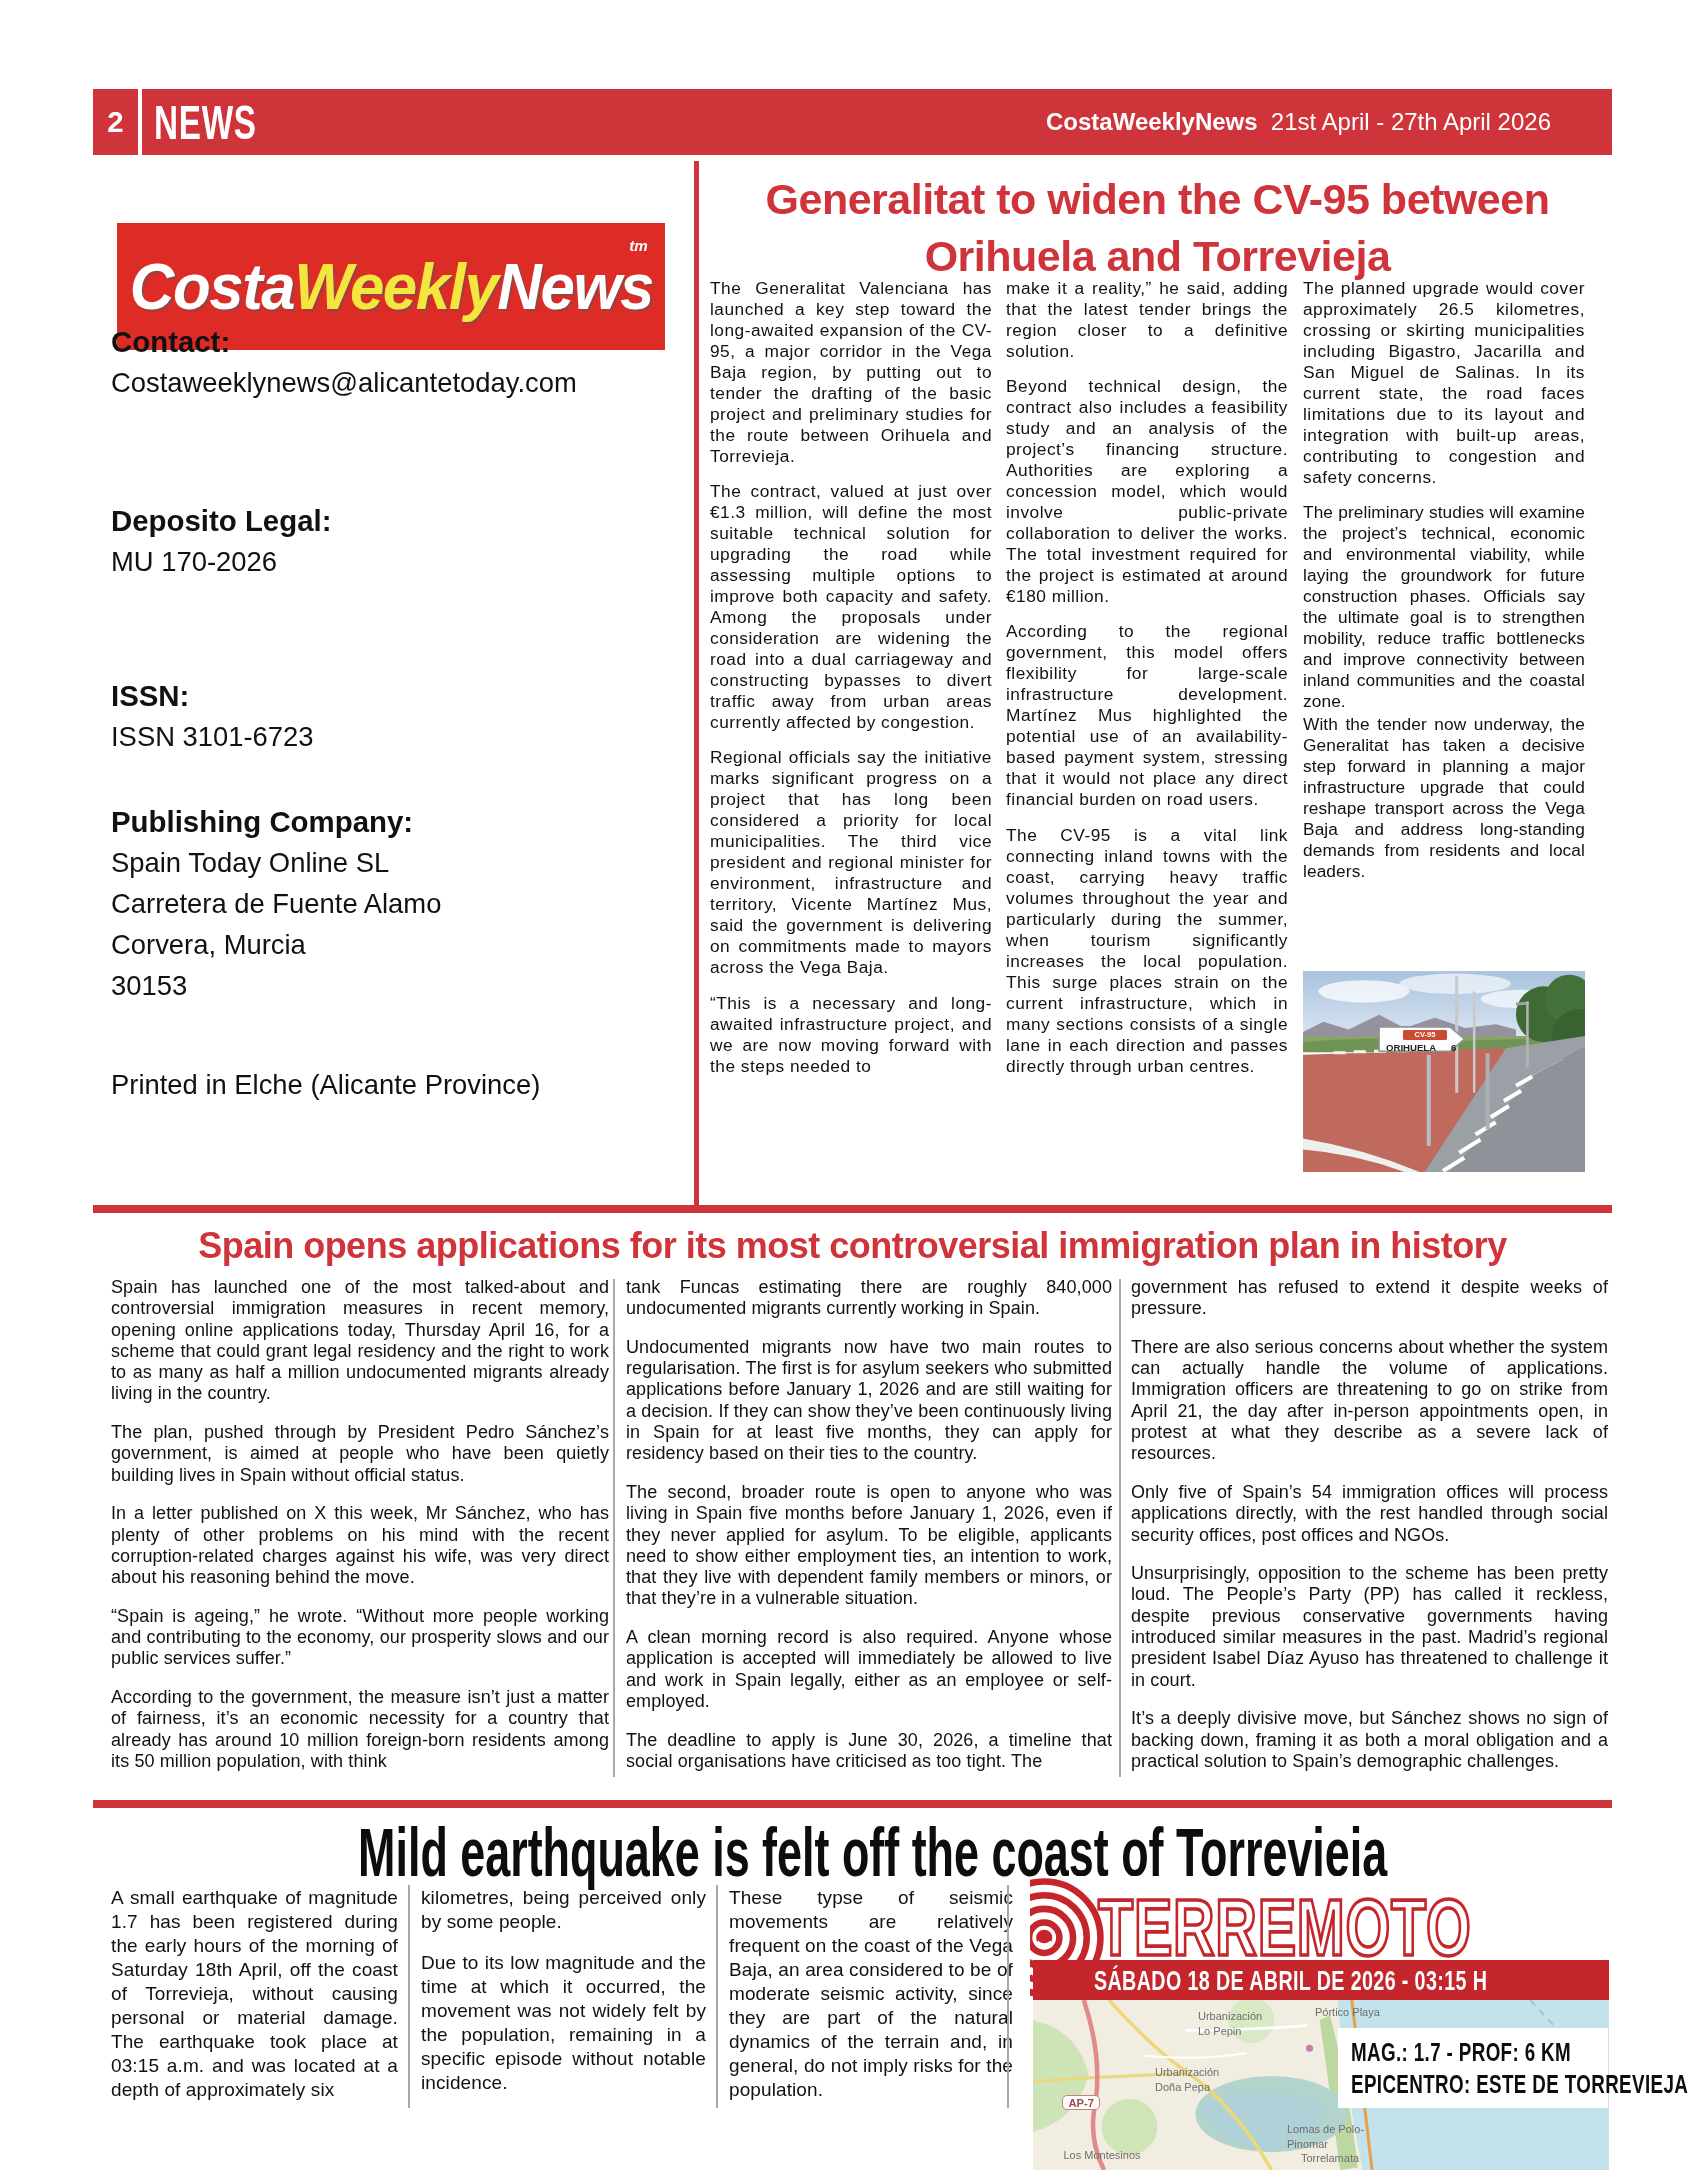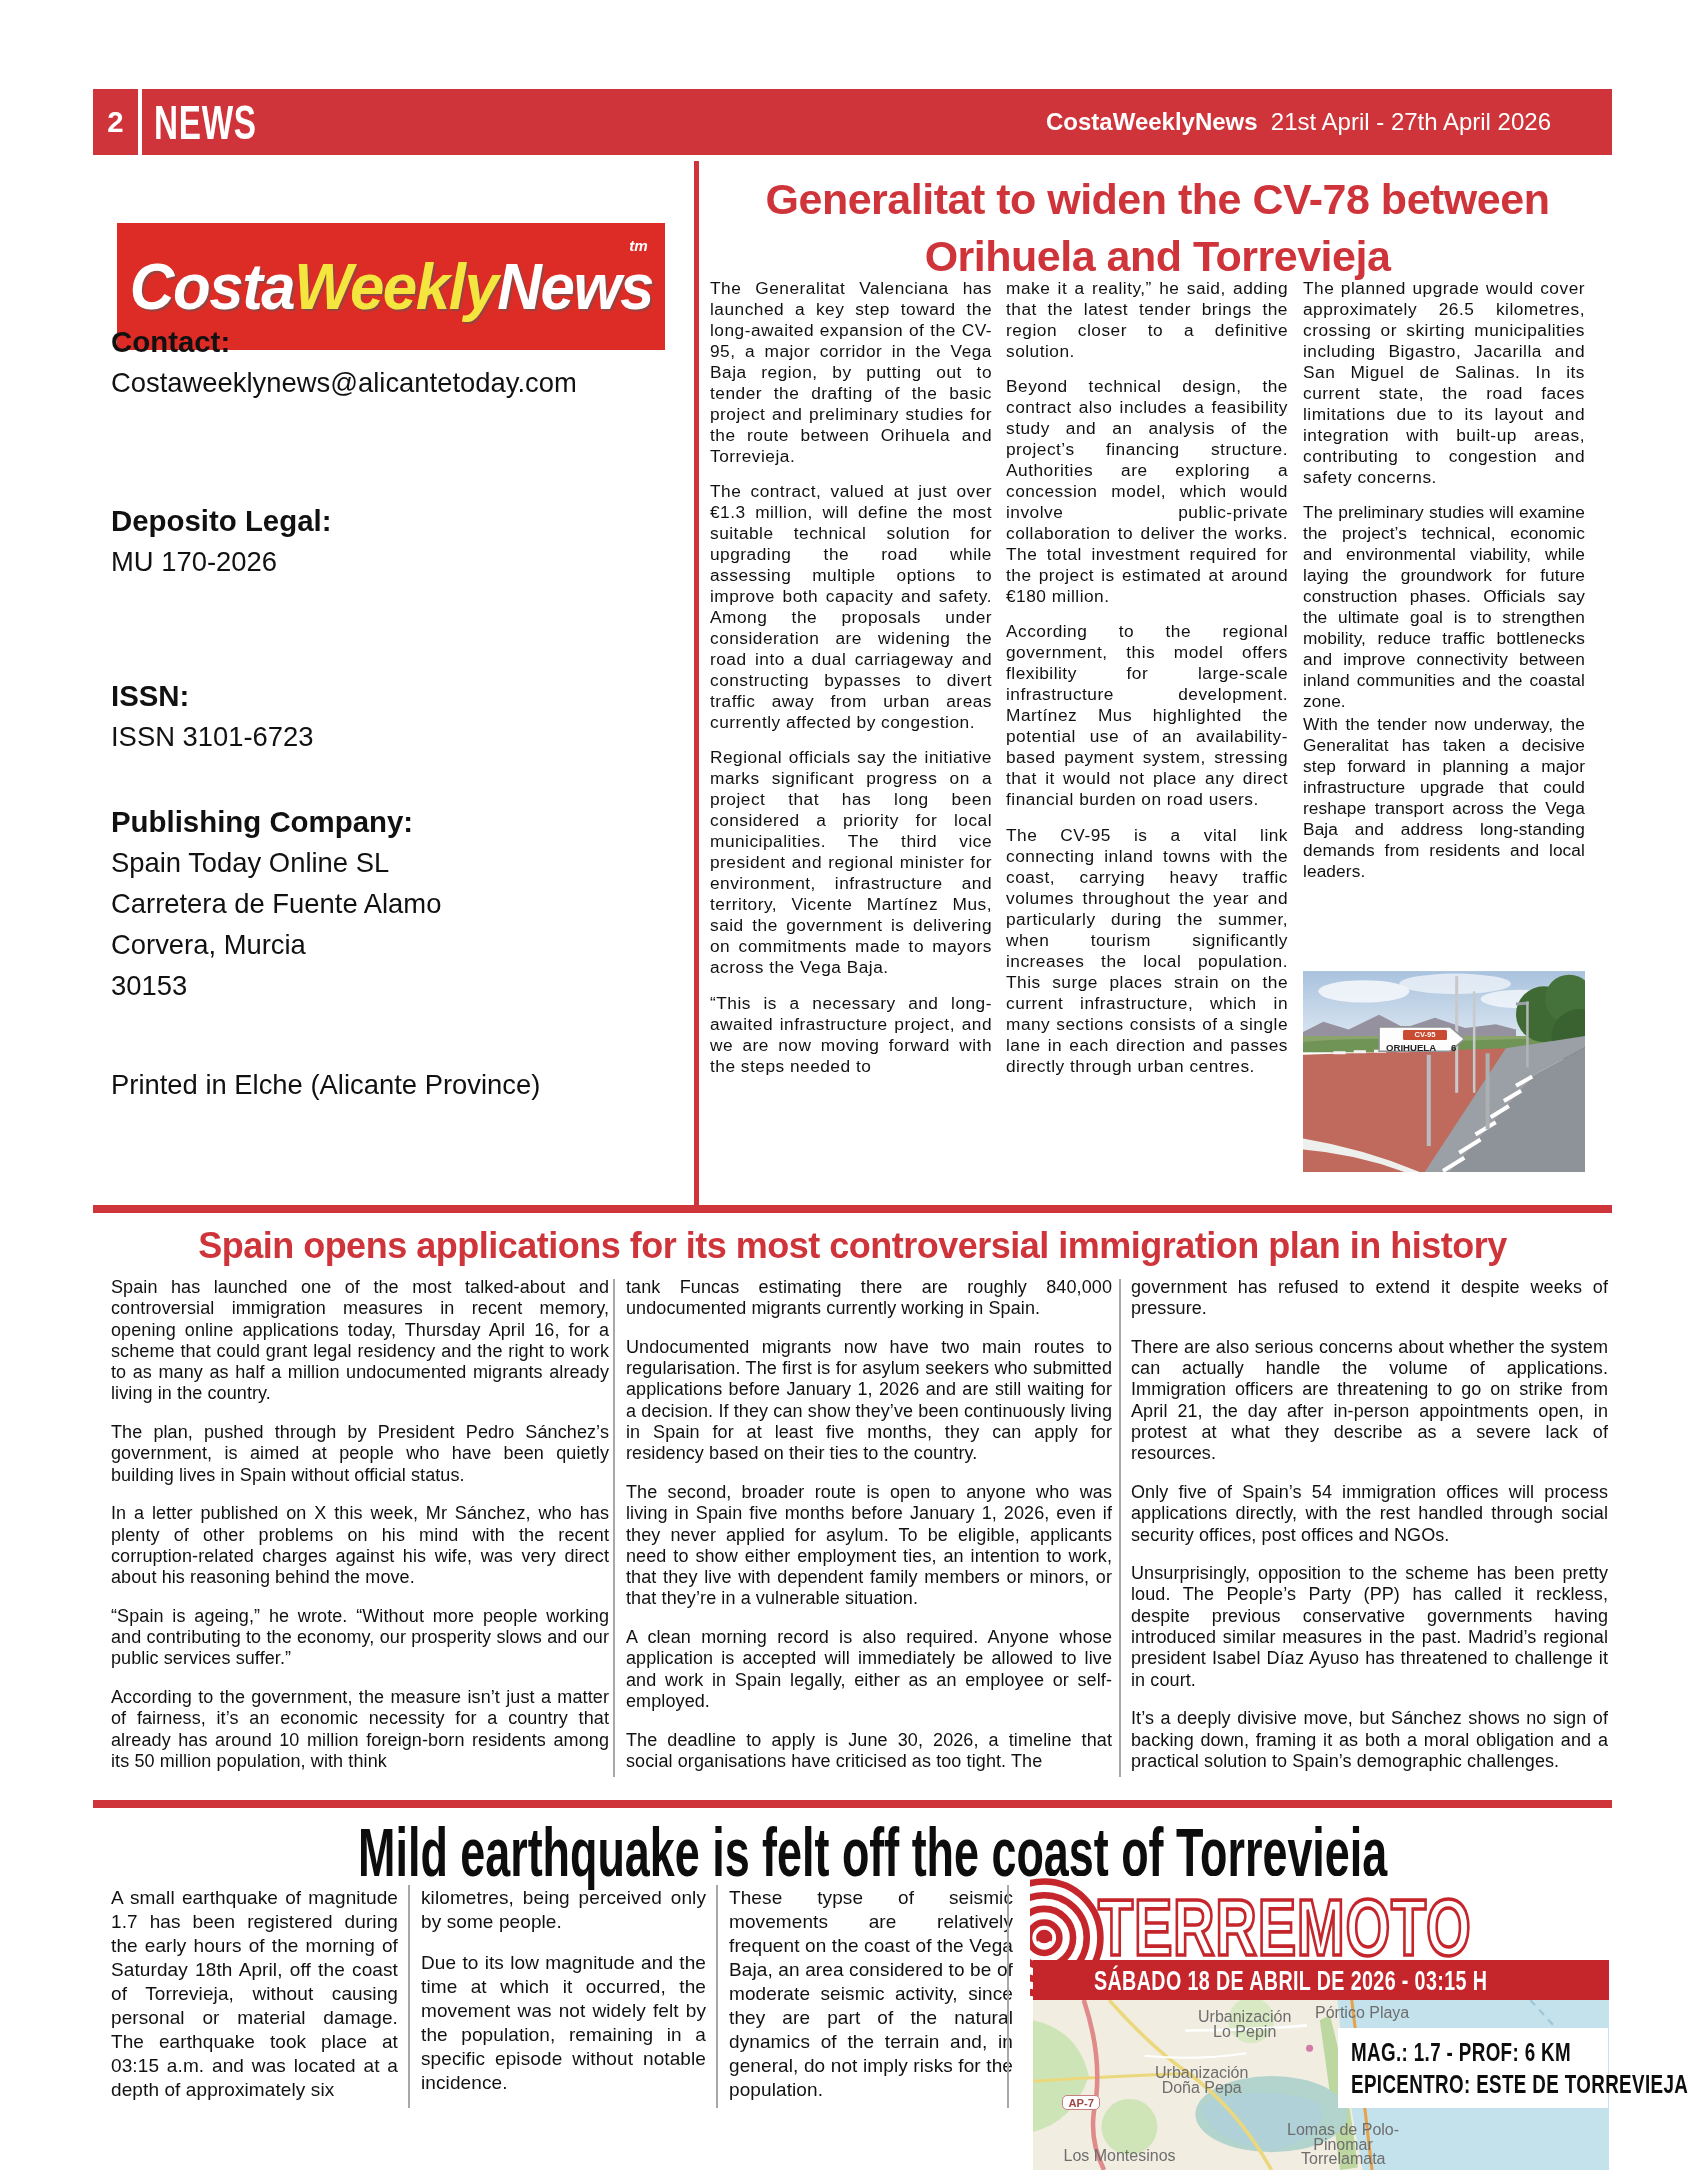--- a/index.html
+++ b/index.html
@@ -72,21 +72,21 @@
   
   .terre{position:absolute; left:1033px; top:1876px; width:576px; height:294px; background:#fff;}
   .terre-icon{position:absolute; left:-3px; top:2px;}
   .terre-title{position:absolute; left:65px; top:6.1px; white-space:nowrap;}
   .terre-title span{display:inline-block; font-weight:bold; font-size:80px; color:#fff;
                     -webkit-text-stroke:3.6px #c4262c; letter-spacing:1px; transform:scaleX(0.72); transform-origin:left center;}
   .terre-band{position:absolute; left:0; top:84px; width:576px; height:41px; background:#c4262c; display:flex; align-items:center;}
   .terre-band span{display:inline-block; margin-left:61px; color:#fff; font-weight:bold; font-size:27.4px; white-space:nowrap;
                    transform:scaleX(0.72); transform-origin:left center; letter-spacing:0.5px;}
   .terre-map{position:absolute; left:0; top:124px; width:576px; height:170px; background:#efebdf; overflow:hidden;}
-  .mlabel{position:absolute; color:#6e6e6e; font-size:16px; line-height:15.2px; text-align:center; white-space:nowrap;}
+  .mlabel{position:absolute; color:#6e6e6e; font-size:11px; line-height:15.2px; text-align:left; white-space:nowrap;}
   .ap7{position:absolute; left:29.4px; top:95px; background:#fff; border:1px solid #c87f7f; border-radius:5.1px;
        color:#a04848; font-size:11.2px; padding:0.5px 5.1px; font-weight:bold;}
   .terre-info{position:absolute; left:305px; top:152px; width:270px; height:80px; background:#fff; display:flex;
               flex-direction:column; justify-content:center; gap:3px; padding-left:13.2px; box-sizing:border-box;}
   .terre-info span{display:inline-block; font-weight:bold; font-size:25.4px; color:#0d0d0d; white-space:nowrap;
                    transform:scaleX(0.74); transform-origin:left center; letter-spacing:0.5px;}
 </style>
 </head>
 <body>
 
@@ -128,21 +128,21 @@
     <div class="lbl">Publishing Company:</div>
     <div>Spain Today Online SL</div>
     <div>Carretera de Fuente Alamo</div>
     <div>Corvera, Murcia</div>
     <div>30153</div>
   </div>
 
   <div class="side-item" style="top:1064px;">Printed in Elche (Alicante Province)</div>
 
   <div class="a1-headline">
-    <div>Generalitat to widen the CV-78 between</div>
+    <div>Generalitat to widen the CV-95 between</div>
     <div>Orihuela and Torrevieja</div>
   </div>
 
   <div class="a1col a1c1">
     <p>The Generalitat Valenciana has launched a key step toward the long-awaited expansion of the CV-95, a major corridor in the Vega Baja region, by putting out to tender the drafting of the basic project and preliminary studies for the route between Orihuela and Torrevieja.</p>
     <p>The contract, valued at just over €1.3 million, will define the most suitable technical solution for upgrading the road while assessing multiple options to improve both capacity and safety. Among the proposals under consideration are widening the road into a dual carriageway and constructing bypasses to divert traffic away from urban areas currently affected by congestion.</p>
     <p>Regional officials say the initiative marks significant progress on a project that has long been considered a priority for local municipalities. The third vice president and regional minister for environment, infrastructure and territory, Vicente Martínez Mus, said the government is delivering on commitments made to mayors across the Vega Baja.</p>
     <p>“This is a necessary and long-awaited infrastructure project, and we are now moving forward with the steps needed to</p>
   </div>
   <div class="a1col a1c2">

